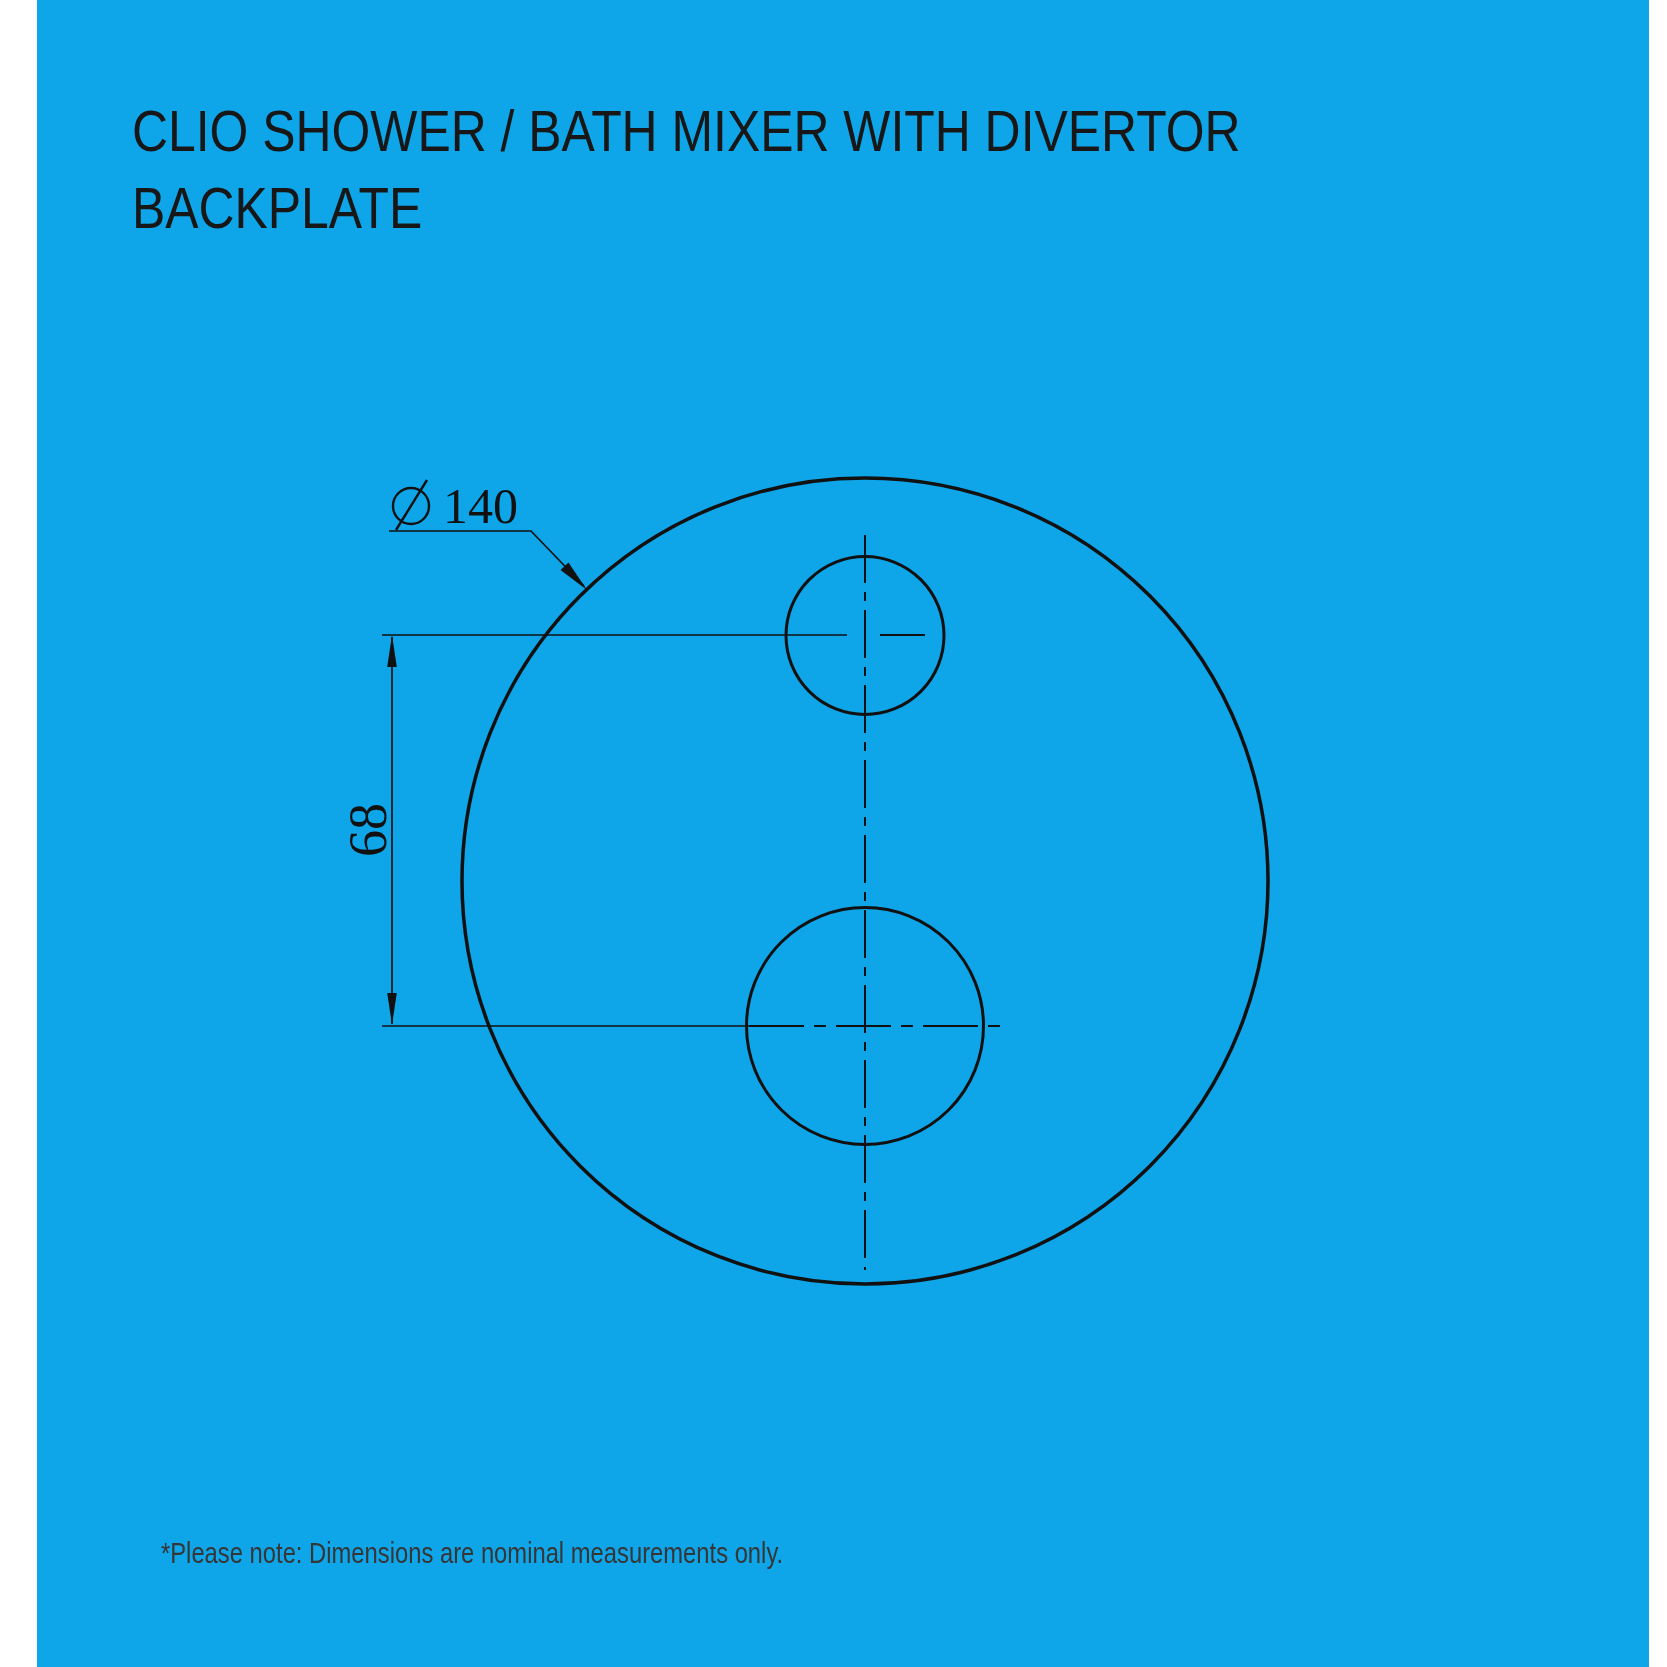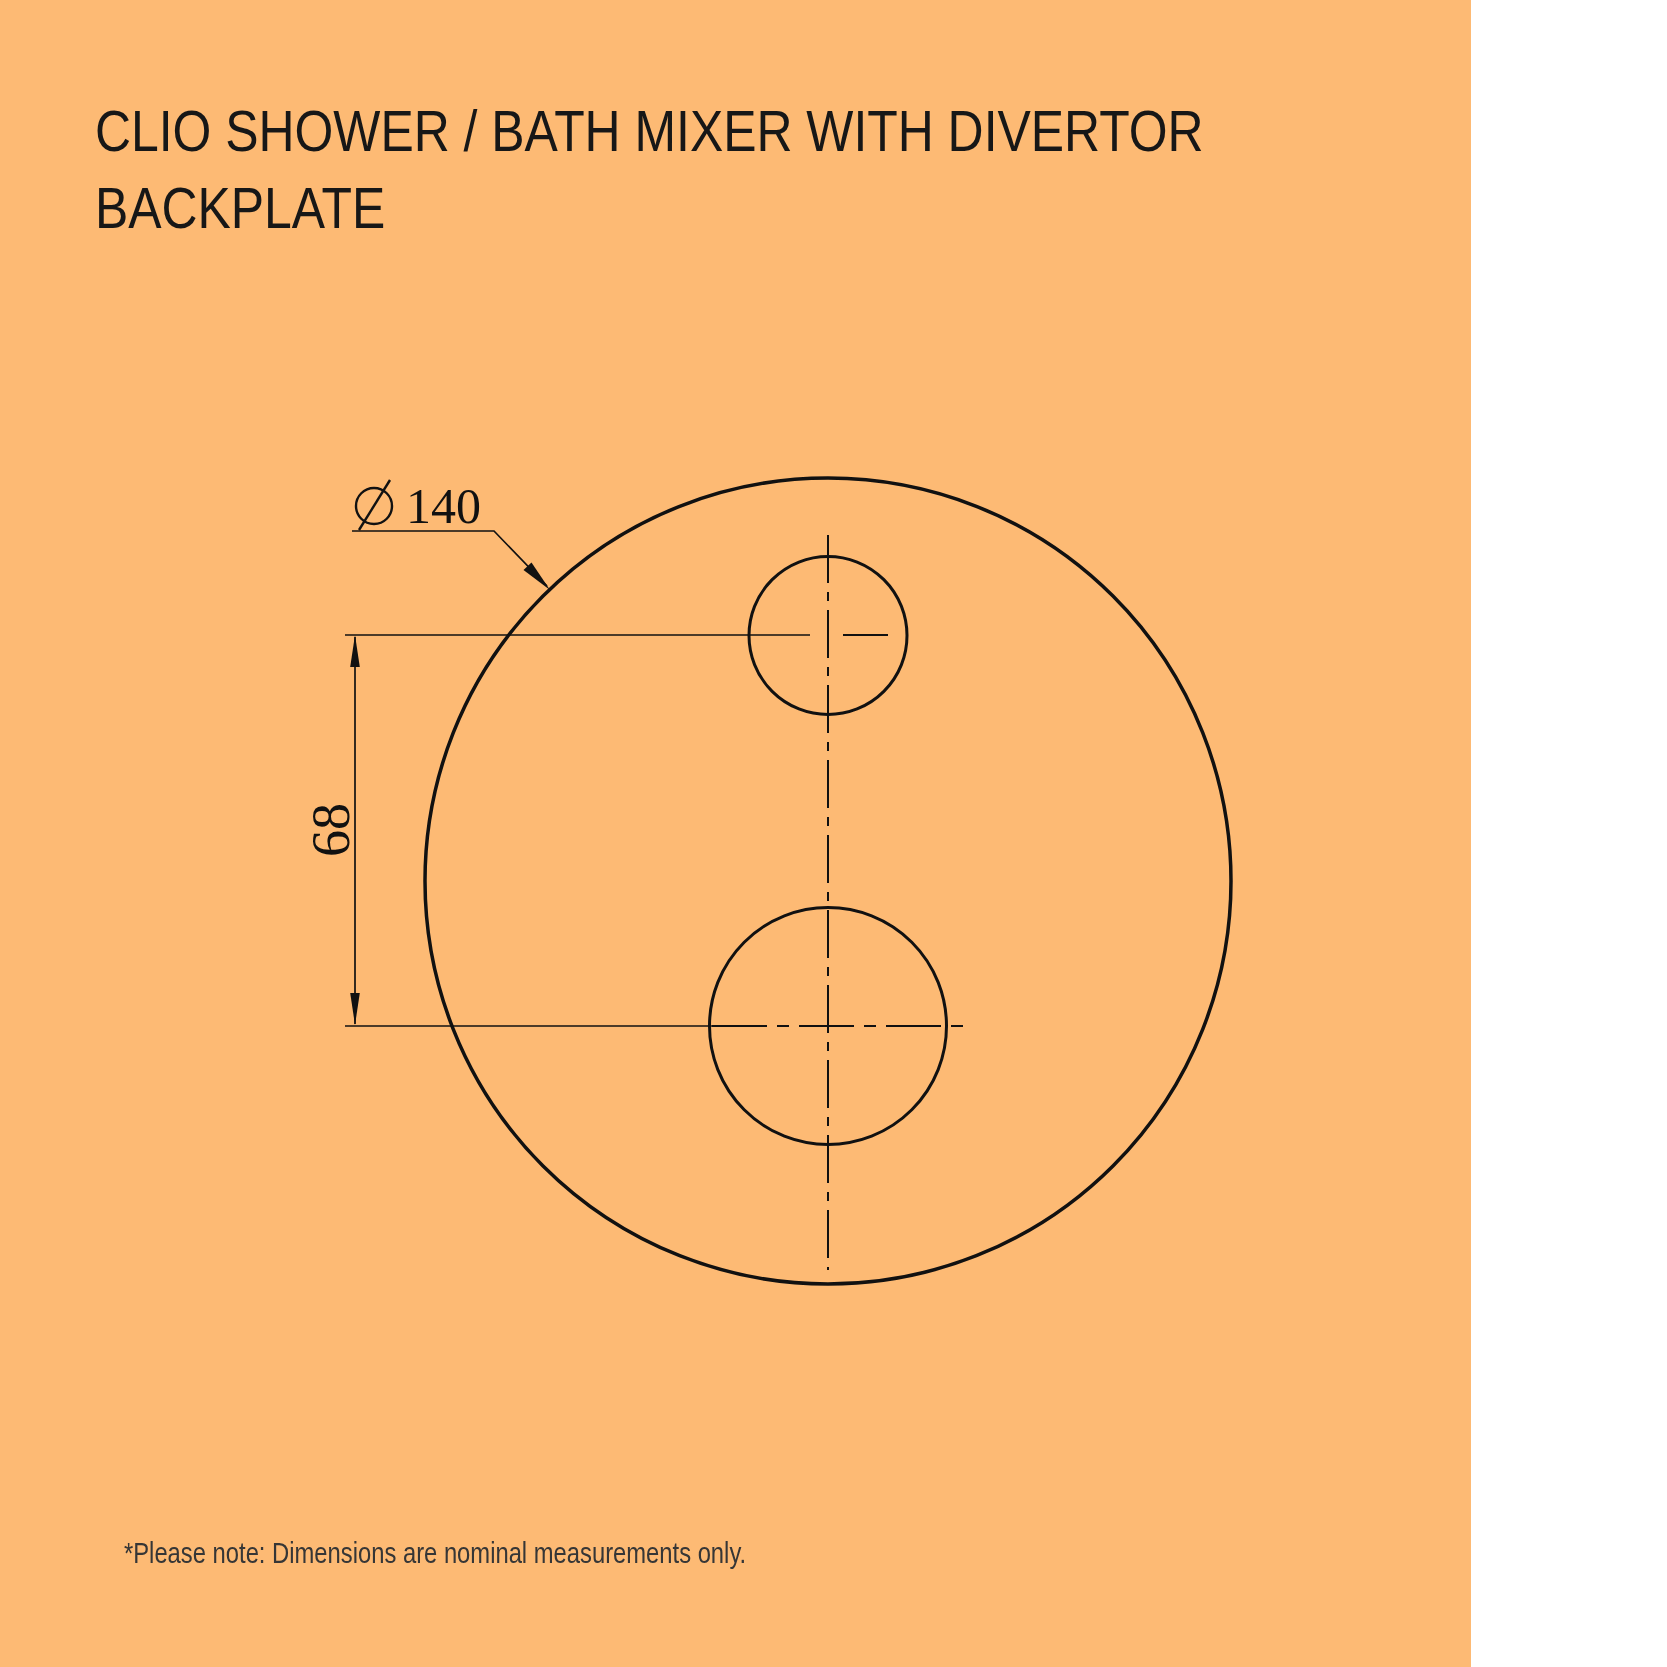--- a/index.html
+++ b/index.html
@@ -2,25 +2,26 @@
 <html><head>
 <meta charset="utf-8">
 <style>
   html, body {
     margin: 0;
     padding: 0;
     background: #ffffff;
   }
   .canvas {
     position: relative;
-    width: 1471px;
+    width: 1612px;
     height: 1667px;
-    background: #fdba74;
+    background: #0ea5e9;
     overflow: hidden;
     font-family: "Liberation Sans", sans-serif;
+    margin-left: 37px;
   }
   .title-block {
     position: absolute;
     left: 95px;
     top: 92px;
     font-size: 58px;
     line-height: 77px;
     font-weight: 400;
     color: #171717;
     letter-spacing: 0px;

